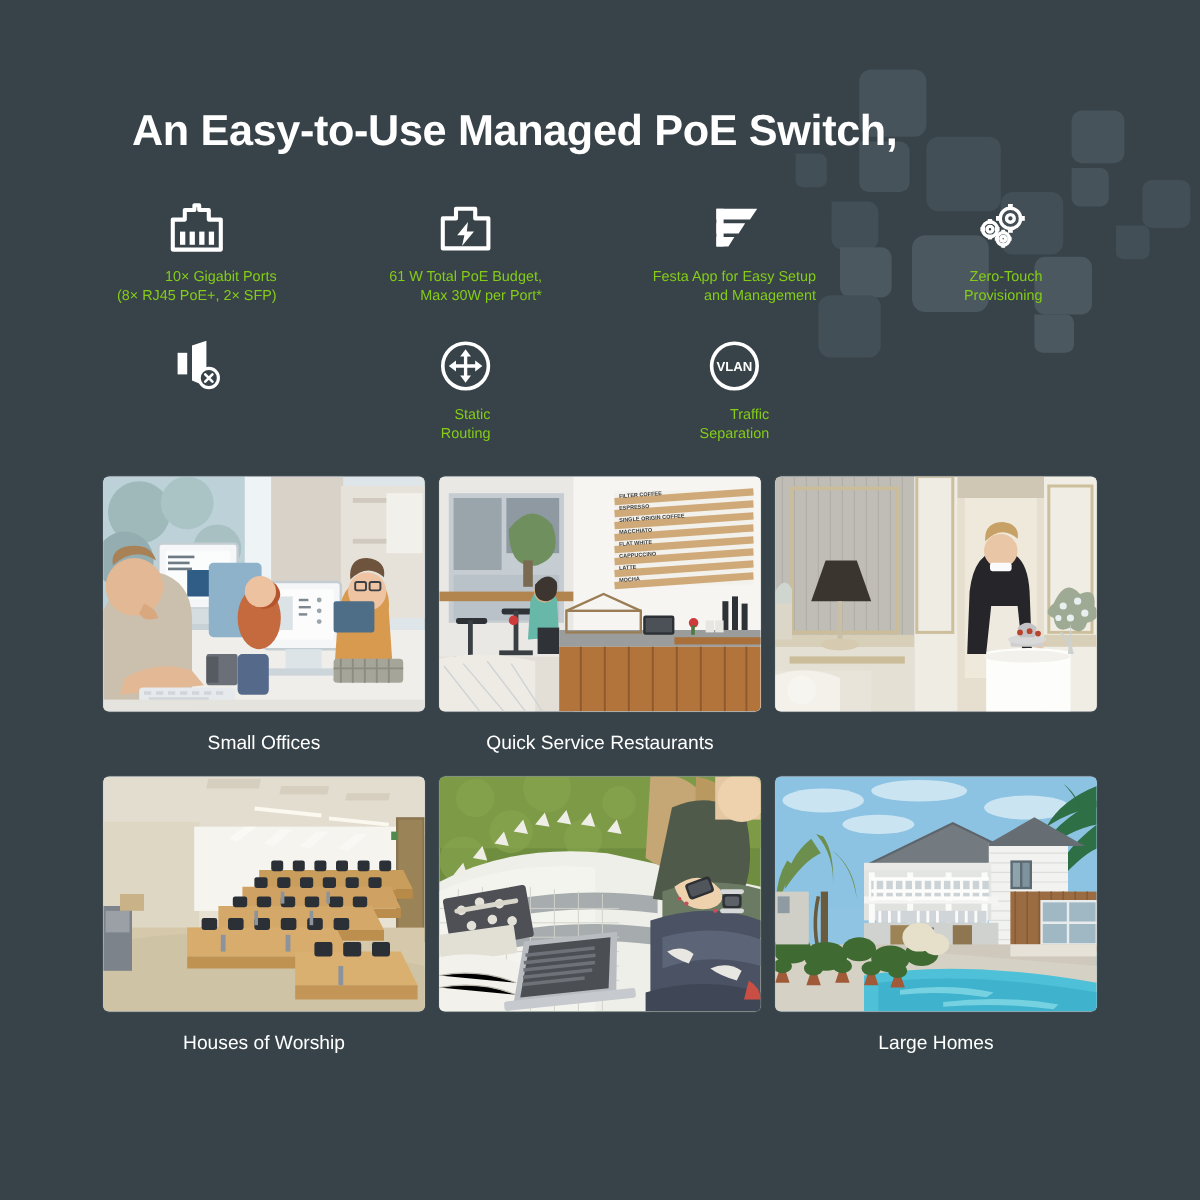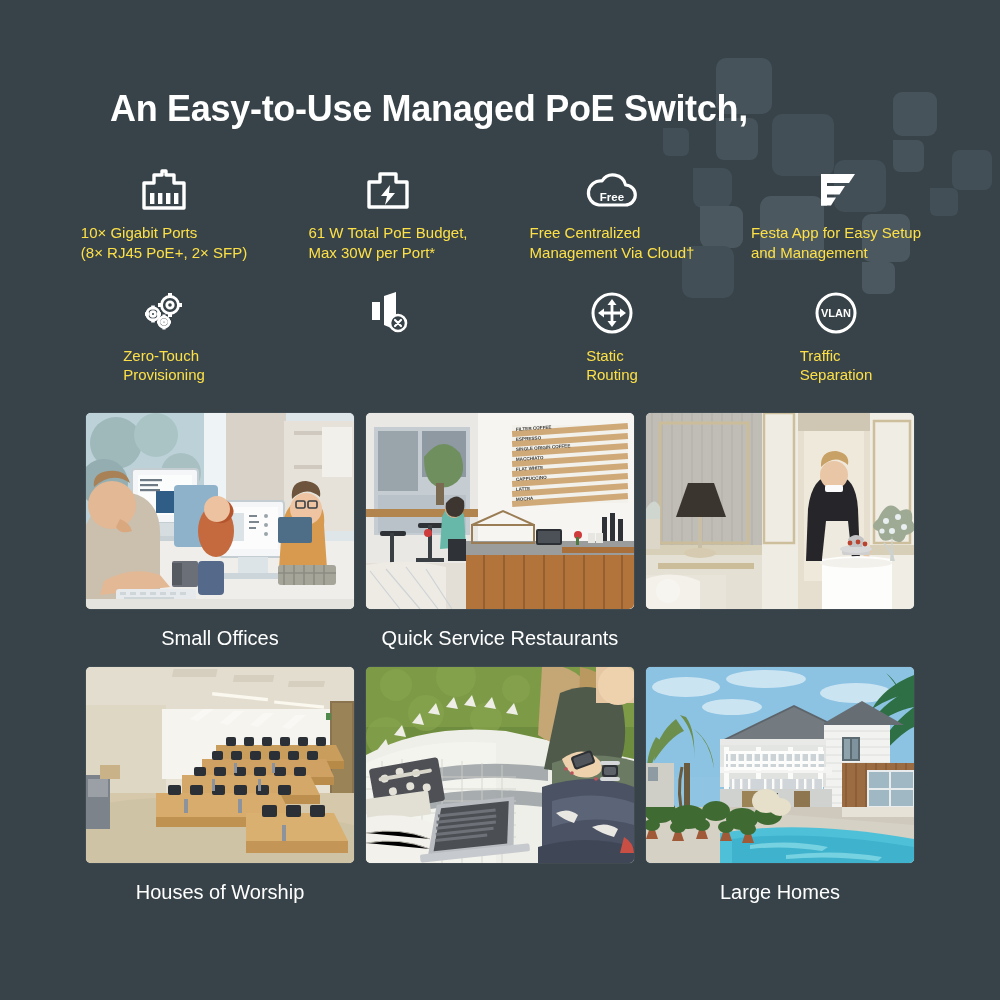--- a/index.html
+++ b/index.html
@@ -57,24 +57,24 @@
     padding: 0 6px;
   }
   .feature .ficon {
     height: 48px;
     display: flex;
     align-items: center;
     justify-content: center;
     margin-bottom: 9px;
   }
   .feature .flabel {
-    text-align: left;
-    font-size: 15px;
+    text-align: right;
+    font-size: 12px;
     line-height: 1.32;
-    color: #fde047;
+    color: #84cc16;
     white-space: pre-line;
   }
 
   
   .scenarios {
     position: relative;
     z-index: 2;
     display: grid;
     grid-template-columns: repeat(3, 268px);
     justify-content: center;
@@ -88,21 +88,21 @@
     height: 196px;
     border-radius: 5px;
     overflow: hidden;
     position: relative;
     background: #cfd6da;
     box-shadow: 0 0 0 1px rgba(255,255,255,0.05);
   }
   .tile .thumb svg { display: block; width: 268px; height: 196px; }
   .tile .tcaption {
     text-align: center;
-    font-size: 20px;
+    font-size: 16px;
     line-height: 1.2;
     color: #ffffff;
     padding: 17px 0 17px 0;
   }
 </style>
 </head>
 <body>
 
 <svg id="deco" viewBox="0 0 1000 1000">
   <g fill="#47535a">
@@ -154,30 +154,20 @@
     <span class="ficon">
       <svg width="44" height="42" viewBox="0 0 44 42" fill="none">
         <path d="M3 13 h11 V5 h16 v8 h11 v25 H3 Z" stroke="#ffffff" stroke-width="3.4" stroke-linejoin="round" fill="none"></path>
         <path d="M24 16 l-9 11 h6 l-2 9 10 -12 h-6 z" fill="#ffffff"></path>
       </svg>
     </span>
     <span class="flabel">61 W Total PoE Budget,
 Max 30W per Port*</span>
   </div>
 
-  <div class="feature">
-    <span class="ficon">
-      <svg width="56" height="40" viewBox="0 0 56 40" fill="none">
-        <path d="M15 35 h26 a10 10 0 0 0 0.6 -20 A13 13 0 0 0 18 11 A11 11 0 0 0 15 35 Z" stroke="#ffffff" stroke-width="3.2" fill="none" stroke-linejoin="round"></path>
-        <text x="28" y="31" text-anchor="middle" font-family="Liberation Sans, sans-serif" font-size="11.5" font-weight="bold" fill="#ffffff">Free</text>
-      </svg>
-    </span>
-    <span class="flabel">Free Centralized
-Management Via Cloud†</span>
-  </div>
 
   <div class="feature">
     <span class="ficon">
       <svg width="48" height="44" viewBox="0 0 48 44" fill="none">
         <path d="M9 6 h34 l-6 9 H9 Z" fill="#ffffff"></path>
         <path d="M9 18 h24 l-5.5 8.5 H9 Z" fill="#ffffff"></path>
         <path d="M9 29.5 h15 l-5 8 H9 Z" fill="#ffffff"></path>
         <path d="M9 6 h6 v31.5 h-6 Z" fill="#ffffff"></path>
       </svg>
     </span>

